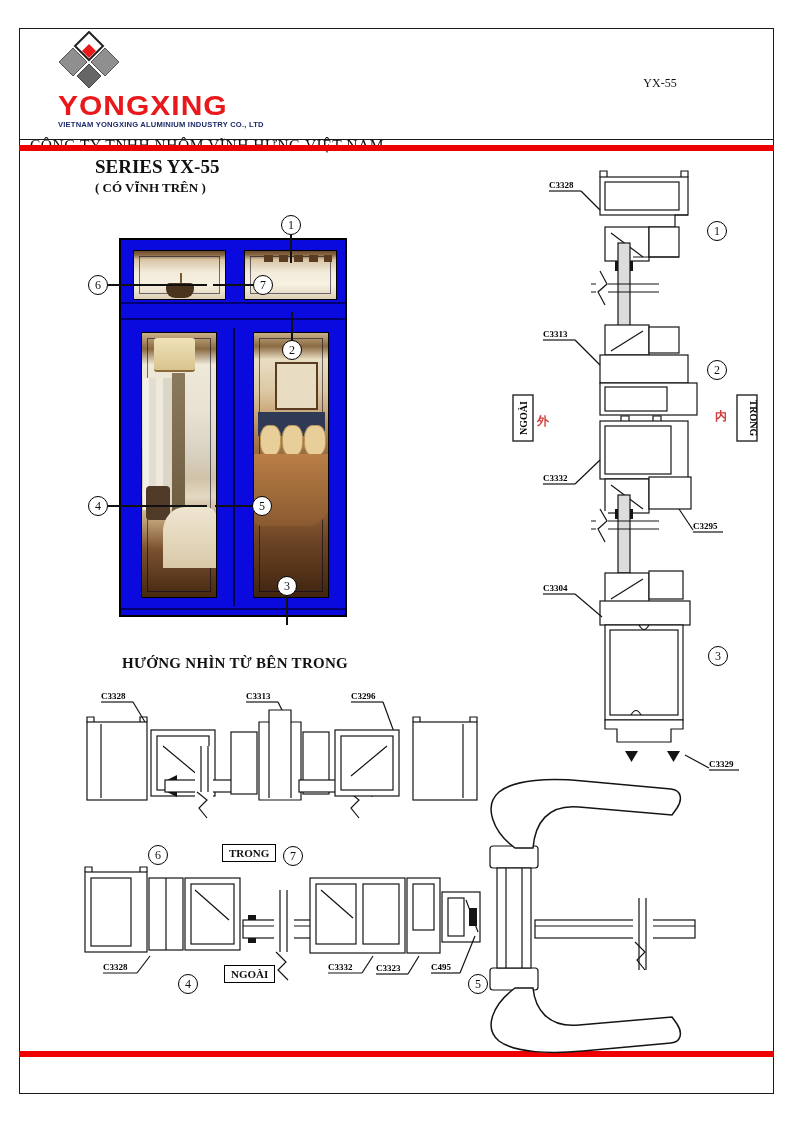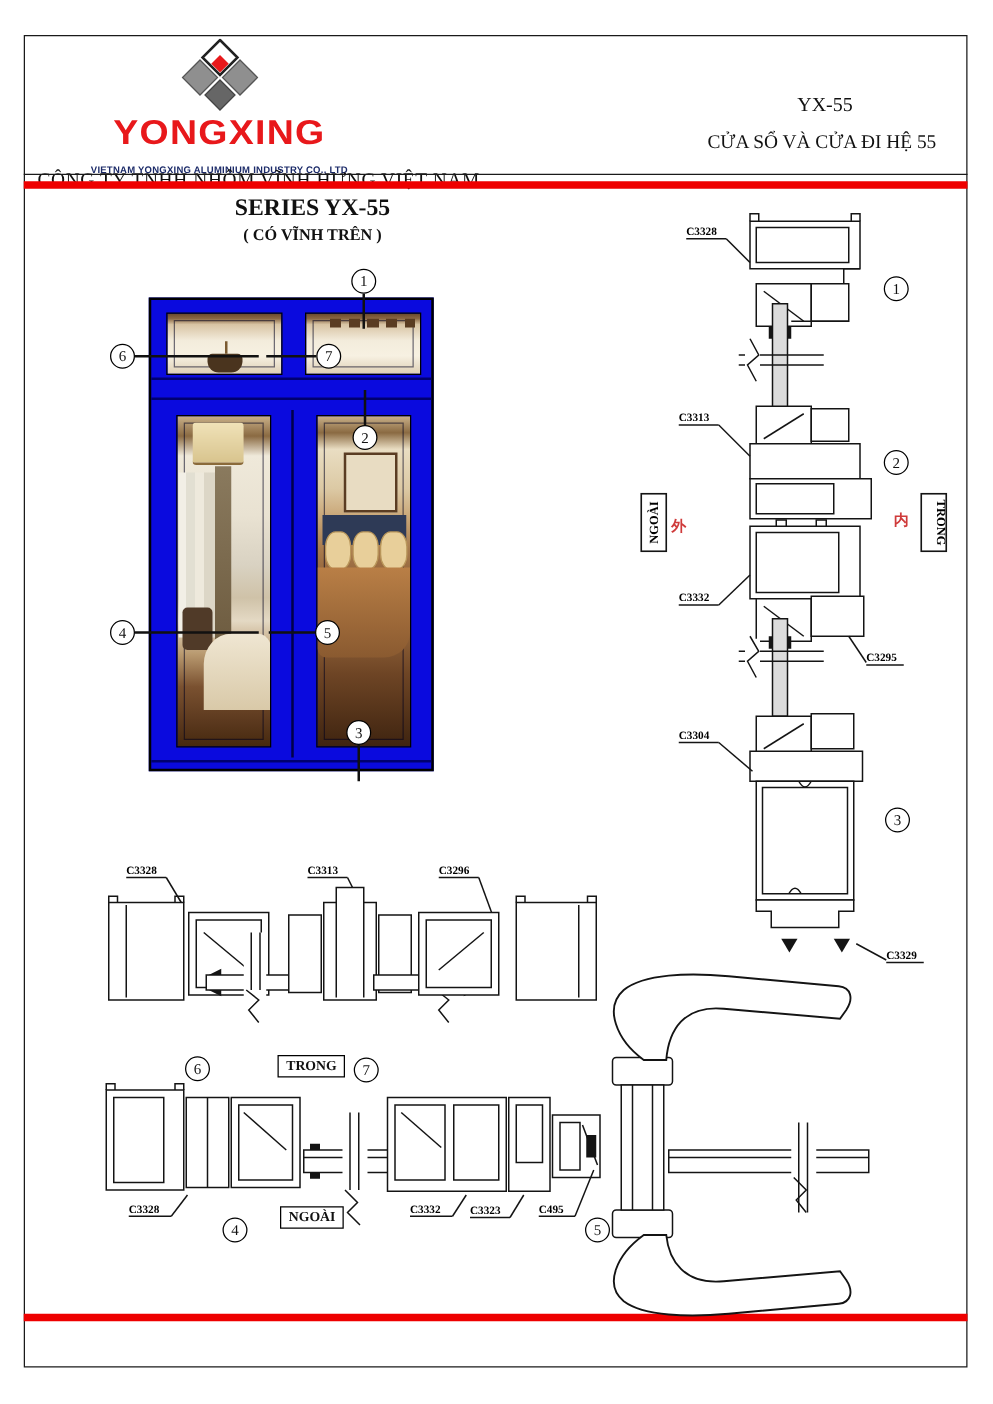--- a/index.html
+++ b/index.html
@@ -1,32 +1,32 @@
 <!DOCTYPE html>
 <html><head>
 <meta charset="utf-8">
 <style>
   html,body{margin:0;padding:0;background:#fff;}
   #page{position:relative;width:794px;height:1123px;background:#fff;overflow:hidden;
         font-family:"Liberation Serif",serif;color:#111;}
   .abs{position:absolute;}
   #border-frame{left:19px;top:28px;width:755px;height:1066px;border:1.5px solid #1a1a1a;box-sizing:border-box;}
   
-  #logo-block{left:58px;top:31px;width:235px;text-align:center;}
+  #logo-block{left:58px;top:31px;width:235px;text-align:left;}
   #logo-text{font-family:"Liberation Sans",sans-serif;font-weight:800;font-size:30px;line-height:26px;
              color:#e8181b;letter-spacing:1px;transform:scaleY(.92);}
   #logo-tagline{font-family:"Liberation Sans",sans-serif;font-weight:700;font-size:7.6px;color:#1b2a68;
-                letter-spacing:.2px;margin-top:11px;}
+                letter-spacing:.2px;margin-top:1px;}
   #company-name{left:30px;top:136px;font-size:15.5px;letter-spacing:.5px;}
-  #doc-code{left:555px;top:76px;width:210px;text-align:center;font-size:16px;}
+  #doc-code{left:555px;top:76px;width:210px;text-align:center;font-size:12px;}
   #doc-title{left:545px;top:105px;width:225px;text-align:center;font-size:15.5px;}
   .hline{background:#1a1a1a;height:1px;}
   .redbar{background:#ee0000;height:6px;}
   
-  #title-block{left:95px;top:156px;width:310px;text-align:center;}
+  #title-block{left:95px;top:156px;width:310px;}
   #title-l1{font-size:19px;font-weight:bold;}
   #title-l2{font-size:19px;font-weight:bold;margin-top:1px;}
   #title-l3{font-size:13px;font-weight:bold;margin-top:2px;}
   
   #door{left:119px;top:238px;width:228px;height:379px;background:#0a0ade;border:2px solid #000;box-sizing:border-box;}
   .stripe{position:absolute;left:0;width:100%;background:#000070;}
   #stile{position:absolute;left:112px;top:88px;width:2px;height:278px;background:#00004a;}
   .glass{position:absolute;border:1px solid #000;box-sizing:border-box;overflow:hidden;
          outline:1px solid rgba(0,0,30,.55);outline-offset:-7px;}
   .g-top{background:linear-gradient(180deg,#6b4a2e 0,#8a6744 8%,#d8c4a4 18%,#f3ecdc 45%,#f7f1e2 70%,#ded0b6 100%);}
@@ -76,21 +76,20 @@
       <polygon points="31,13 38,20 31,27 24,20" fill="#e8181b"></polygon>
       <polygon points="15,17 29,31 15,45 1,31" fill="#8f8f8f" stroke="#555" stroke-width="1"></polygon>
       <polygon points="47,17 61,31 47,45 33,31" fill="#8f8f8f" stroke="#555" stroke-width="1"></polygon>
       <polygon points="31,33 43,45 31,57 19,45" fill="#666" stroke="#444" stroke-width="1"></polygon>
     </svg>
     <div id="logo-text">YONGXING</div>
     <div id="logo-tagline">VIETNAM YONGXING ALUMINIUM INDUSTRY CO., LTD</div>
   </div>
   <div class="abs" id="company-name">CÔNG TY TNHH NHÔM VĨNH HƯNG VIỆT NAM</div>
   <div class="abs" id="doc-code">YX-55</div>
-  <div class="abs" id="doc-title">CỬA SỔ VÀ CỬA ĐI HỆ 55</div>
   <div class="abs hline" style="left:19px;top:139px;width:755px;"></div>
   <div class="abs redbar" style="left:19px;top:145px;width:755px;"></div>
   <div class="abs redbar" style="left:19px;top:1051px;width:755px;"></div>
 
   <div class="abs" id="title-block">
     <div id="title-l1">SERIES YX-55</div>
     <div id="title-l3">( CÓ VĨNH TRÊN )</div>
   </div>
 
   <div class="abs" id="door">
@@ -223,20 +222,21 @@
     <text x="212" y="602" font-size="9">C3329</text>
     <text transform="translate(29.5,253) rotate(-90)" text-anchor="middle" font-size="10">NGOÀI</text>
     <text transform="translate(252.5,253) rotate(90)" text-anchor="middle" font-size="10">TRONG</text>
     <text x="40" y="260" font-size="12" fill="#cf3b3b" font-weight="normal" style="font-family:'DejaVu Sans',sans-serif">外</text>
     <text x="218" y="255" font-size="12" fill="#cf3b3b" font-weight="normal" style="font-family:'DejaVu Sans',sans-serif">内</text>
   </svg>
   <div class="co" style="left:707px;top:221px;">1</div>
   <div class="co" style="left:707px;top:360px;">2</div>
   <div class="co" style="left:708px;top:646px;">3</div>
 
+  <div class="abs" id="section-heading">HƯỚNG NHÌN TỪ BÊN TRONG</div>
 
   <svg class="abs" style="left:83px;top:688px;" width="400" height="132" viewBox="0 0 400 132">
     <g stroke="#141414" stroke-width="1.2" fill="none">
 
       <line x1="18" y1="14" x2="50" y2="14"></line>
         <line x1="50" y1="14" x2="62" y2="34"></line>
       <line x1="163" y1="14" x2="195" y2="14"></line>
         <line x1="195" y1="14" x2="204" y2="32"></line>
       <line x1="268" y1="14" x2="300" y2="14"></line>
         <line x1="300" y1="14" x2="311" y2="44"></line>

